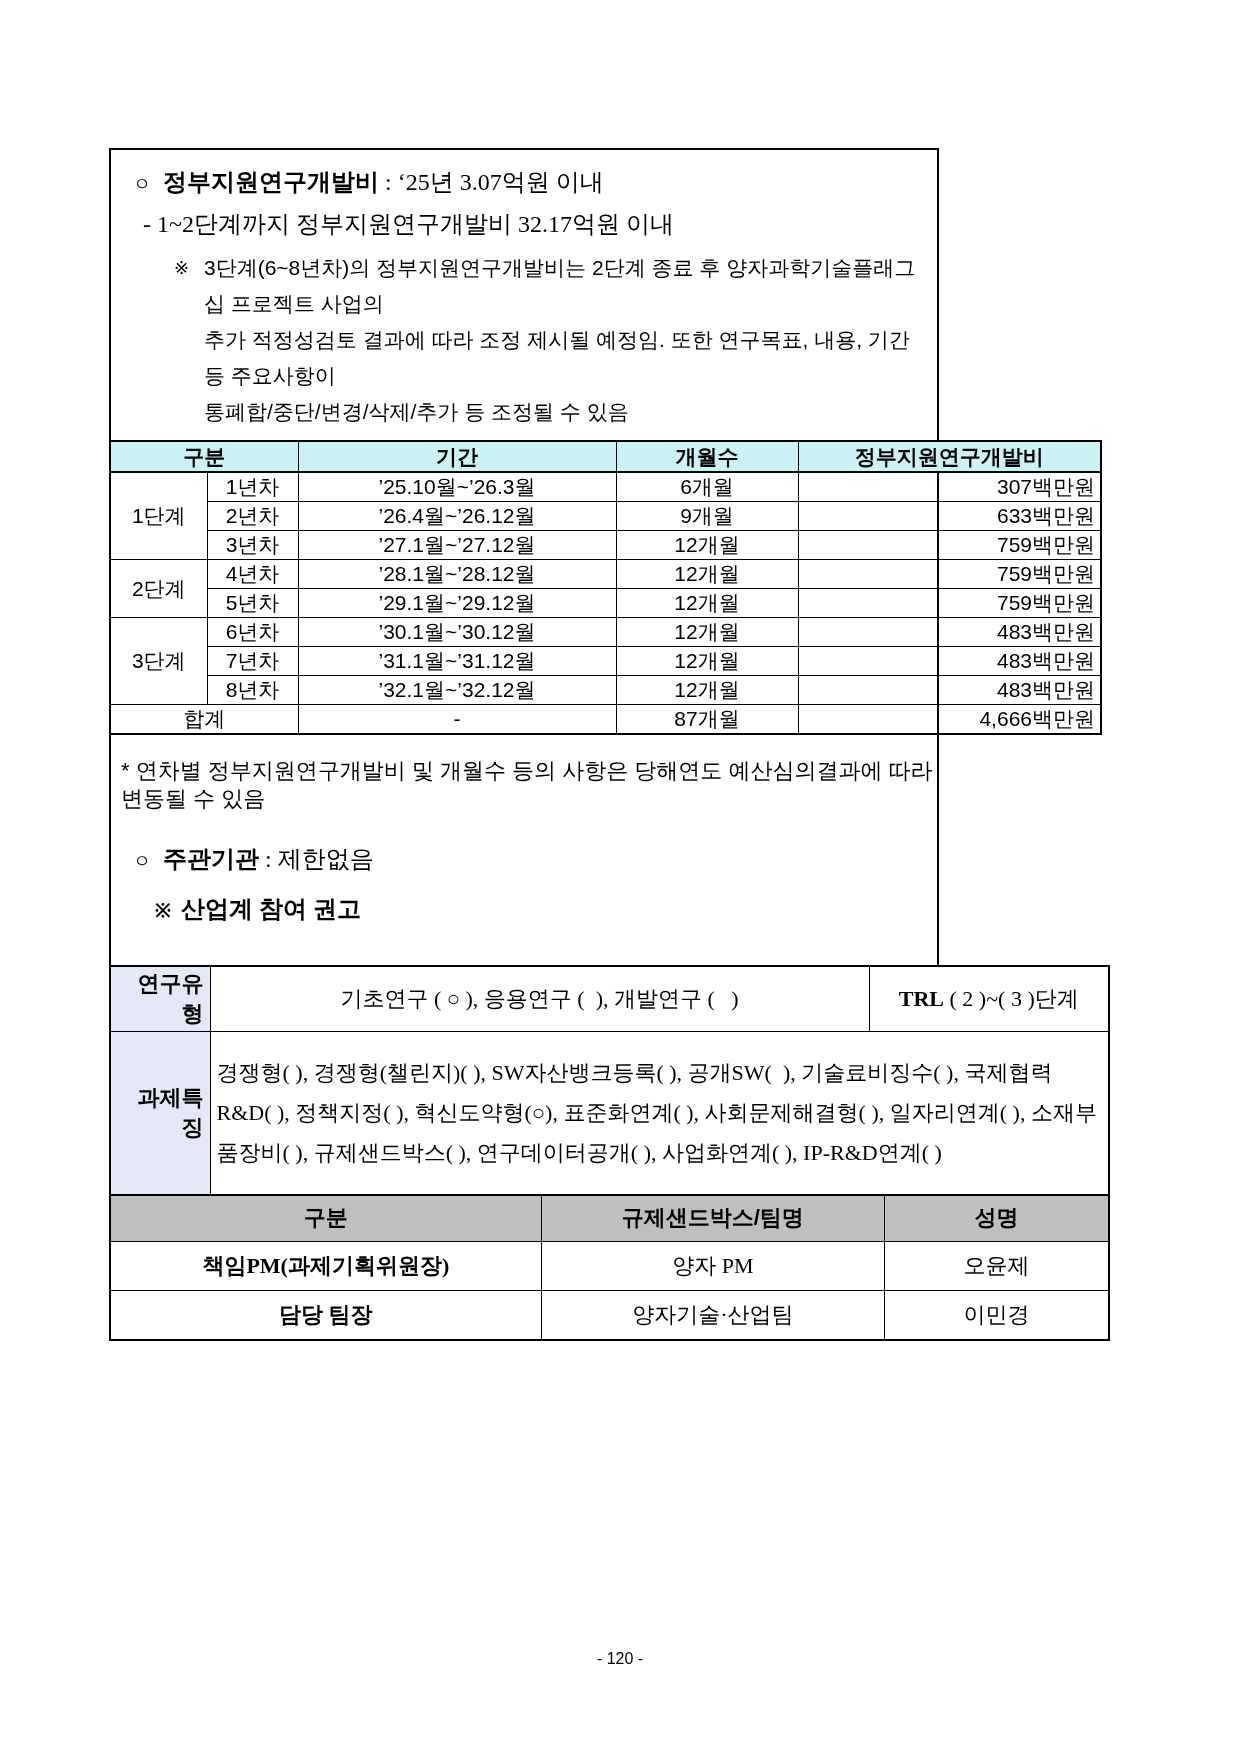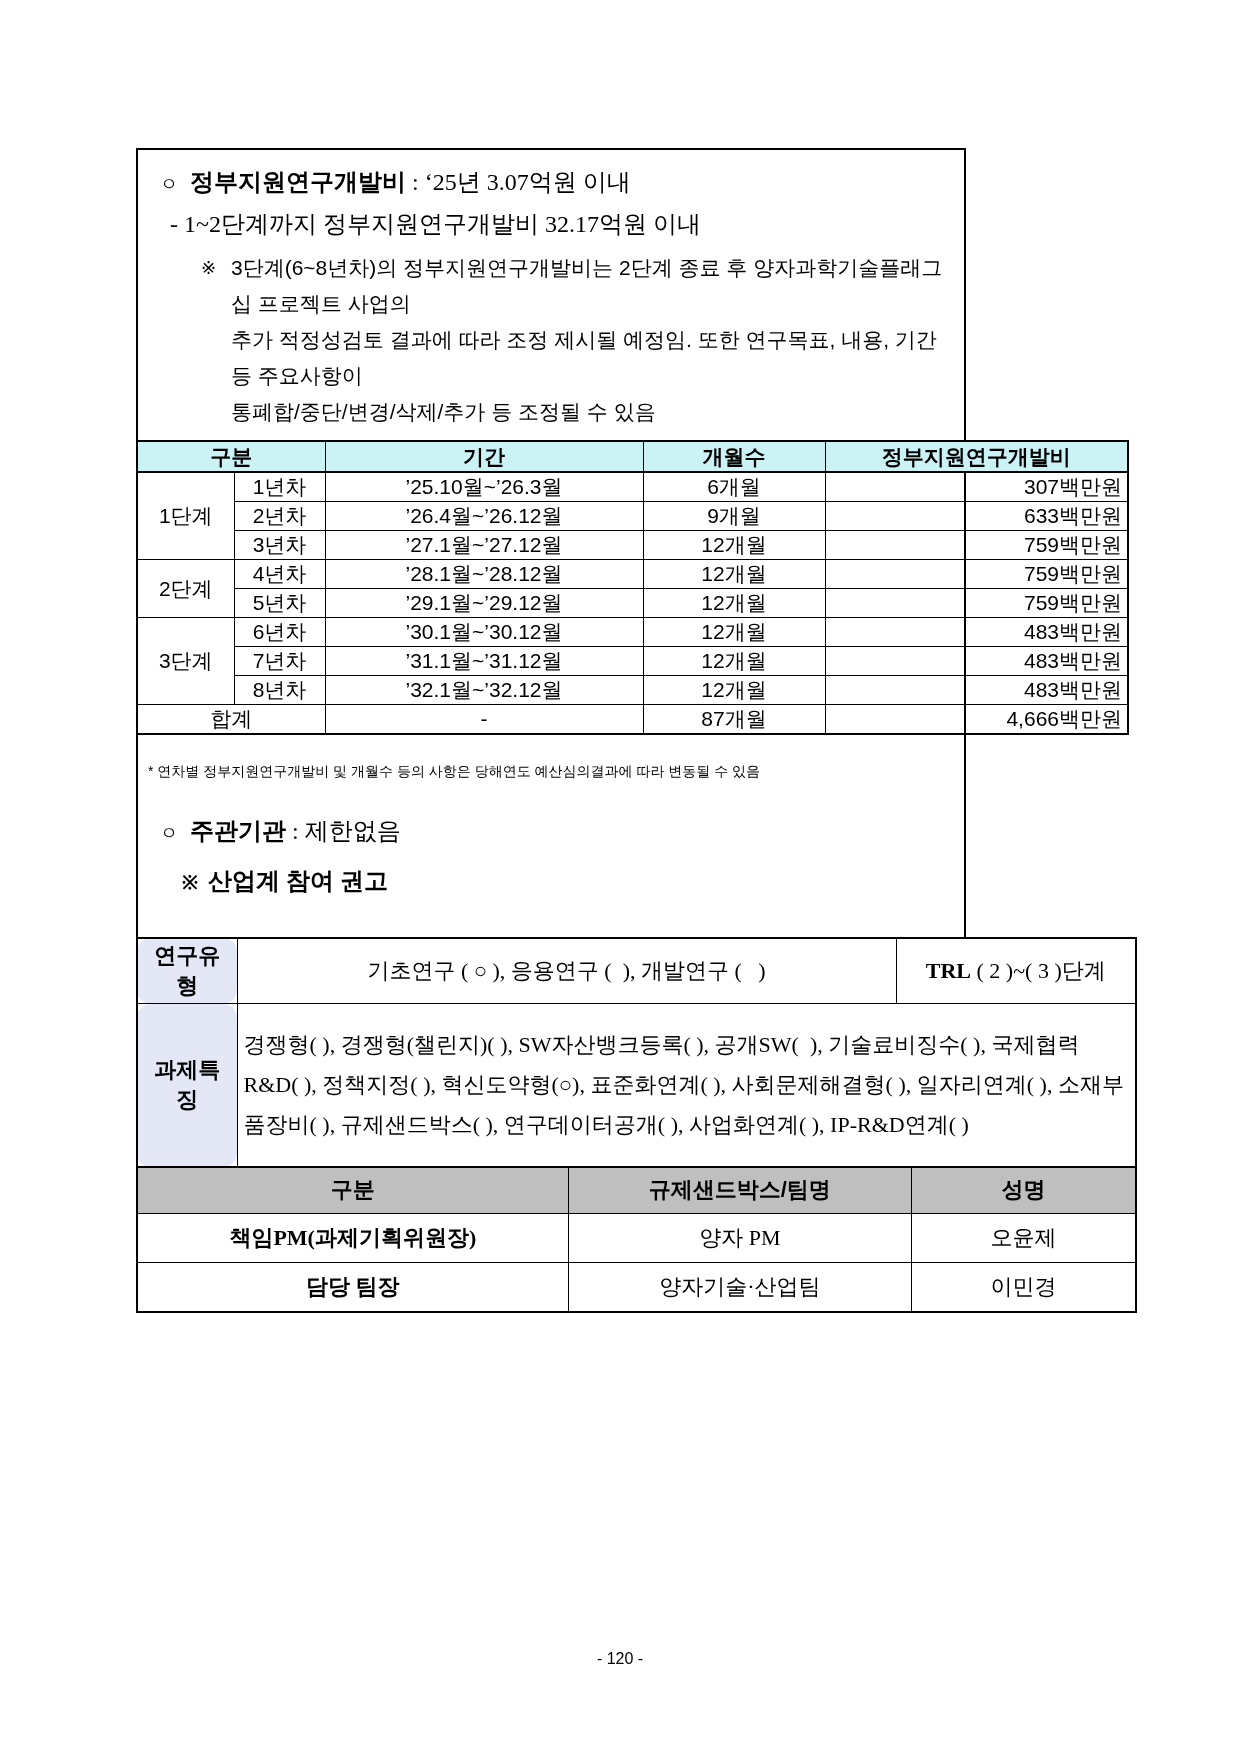--- a/index.html
+++ b/index.html
@@ -3,21 +3,21 @@
 <meta charset="utf-8">
 <style>
   * { margin:0; padding:0; box-sizing:border-box; }
   html,body { background:#ffffff; }
   body {
     width:1240px; height:1753px;
     font-family:"Liberation Serif","DejaVu Serif",serif;
     color:#000;
   }
   .page { position:relative; width:1240px; height:1753px; background:#fff; overflow:hidden; }
-  .content { position:absolute; left:136px; top:148px; width:830px; }
+  .content { position:absolute; left:109px; top:148px; width:830px; }
 
   
   .outer-box { border:2px solid #000; padding:0 0 36px 0; }
 
   .b-line { font-size:24px; line-height:36px; margin:14px 8px 4px 22px; }
   .b-line .marker { font-size:18px; margin-right:12px; }
   .bold { font-weight:bold; }
   .sub-line { font-size:24px; line-height:36px; margin:4px 8px 4px 32px; }
 
   .note { display:flex; margin:8px 10px 10px 63px;
@@ -31,30 +31,30 @@
     table-layout:fixed; width:991px; margin-left:-2px;
     border:2px solid #000;
     font-family:"Liberation Sans","DejaVu Sans",sans-serif;
     font-size:21px; text-align:center;
   }
   .schedule th, .schedule td { border:1px solid #000; height:28px; line-height:28px; padding:0; overflow:hidden; }
   .schedule thead th { background:#CBF2F5; font-weight:bold; height:31px; border-bottom:2px solid #000; }
   .schedule td.num { text-align:right; padding-right:5px; }
 
   .footnote { font-family:"Liberation Sans","DejaVu Sans",sans-serif;
-              font-size:14px; line-height:28px; margin:22px 0 0 10px; }
+              font-size:22px; line-height:28px; margin:22px 0 0 10px; }
 
   .b-line2 { font-size:24px; line-height:36px; margin:28px 0 0 22px; }
   .recommend { font-size:24px; line-height:36px; font-weight:bold; margin:12px 0 0 44px; }
   .recommend .note-marker { font-size:19px; margin-right:10px; font-weight:bold; }
 
   
   .type-table { width:1001px; margin-top:-2px; border:2px solid #000; font-size:22px; }
   .type-table td { border:1px solid #000; padding:2px 6px; }
-  .label-cell { background:#E4E8F6; font-weight:bold; text-align:center;border-radius:14px; }
+  .label-cell { background:#E4E8F6; font-weight:bold; text-align:right; }
   .type-row td { height:57px; }
   .options-cell { text-align:center; white-space:pre-wrap; }
   .trl-cell { text-align:center; }
   .features-row td { height:163px; }
   .features-content { line-height:40px; white-space:pre-wrap; padding:4px 8px; vertical-align:middle; }
 
   
   .pm-table { width:1001px; margin-top:-2px; border:2px solid #000; text-align:center; }
   .pm-table th { background:#BFBFBF; border:1px solid #000; height:47px;
                  font-family:"Liberation Sans","DejaVu Sans",sans-serif;

